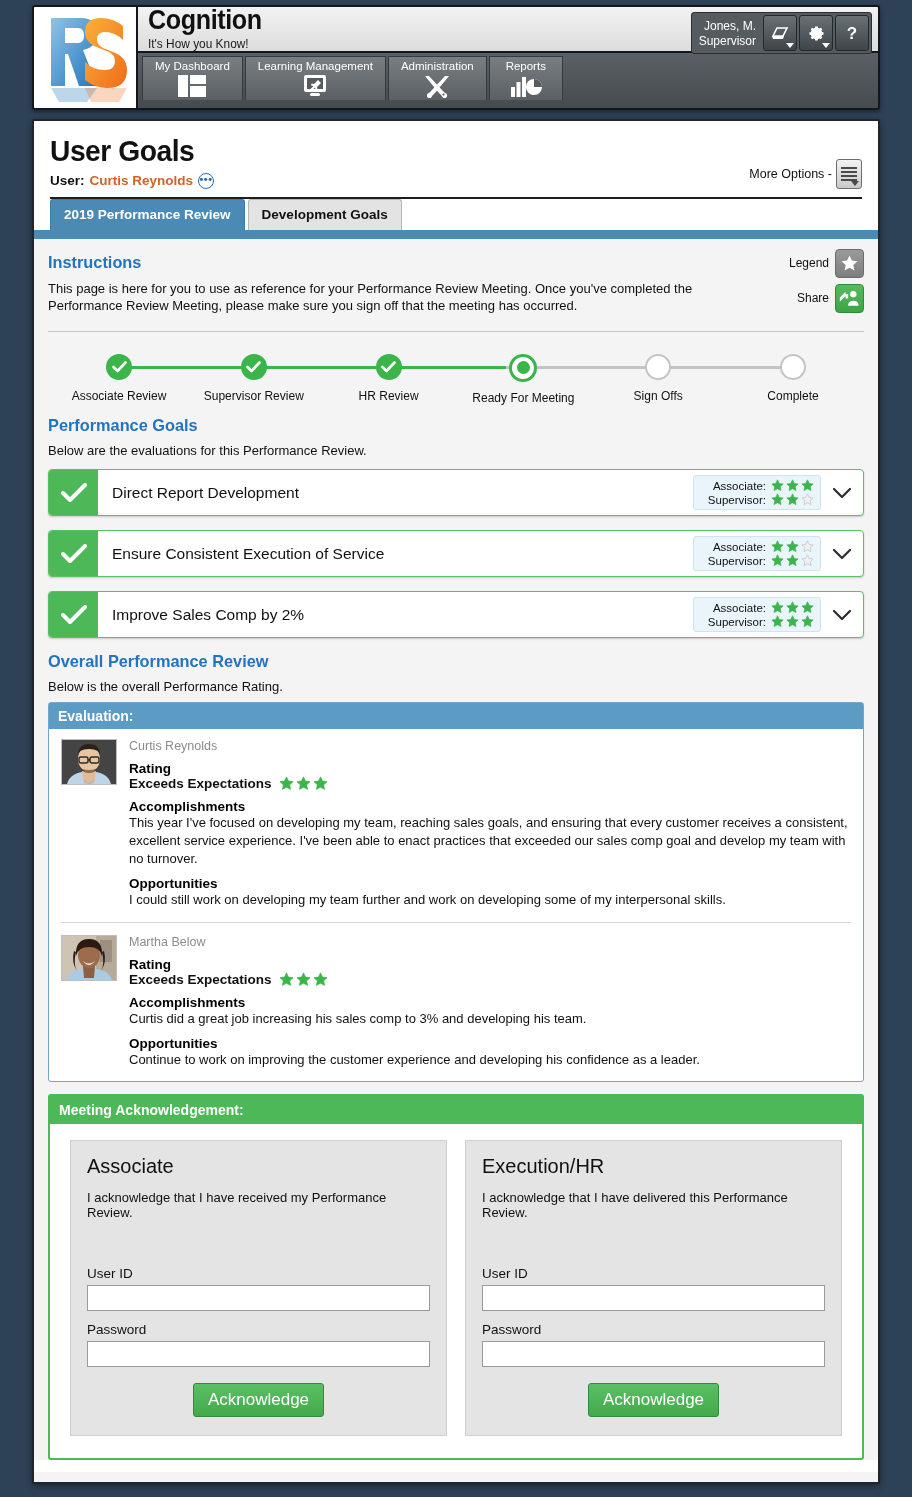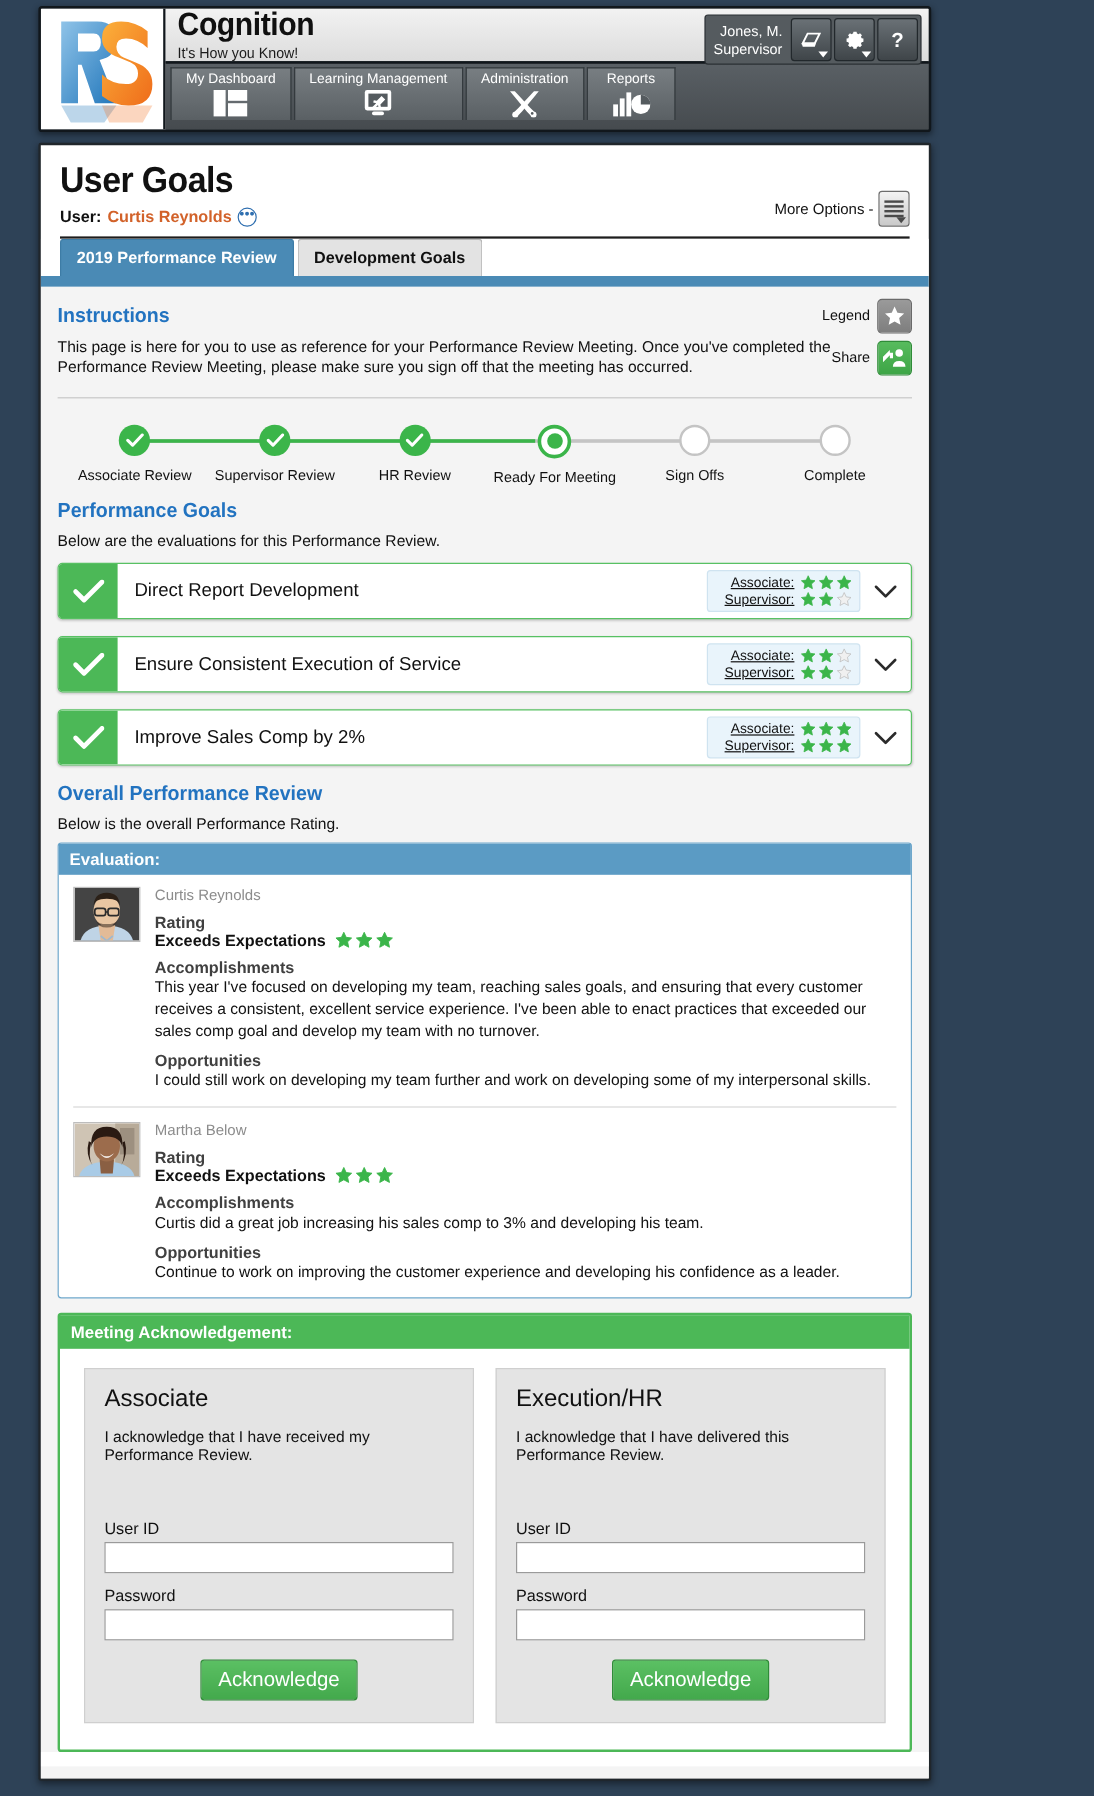--- a/index.html
+++ b/index.html
@@ -14,21 +14,21 @@
     position: fixed; inset: 0;
     background:
       radial-gradient(circle at 12% 22%, rgba(255,255,255,.035) 0 42px, transparent 43px),
       radial-gradient(circle at 78% 68%, rgba(255,255,255,.03) 0 60px, transparent 61px),
       radial-gradient(circle at 40% 88%, rgba(0,0,0,.10) 0 70px, transparent 71px);
     pointer-events: none;
   }
 
   
   .app {
-    position: absolute; left: 32px; top: 5px; width: 744px;
+    position: absolute; left: 32px; top: 5px; width: 848px;
   }
   .topbar {
     display: flex; align-items: stretch;
     background: #2f3438;
     border: 2px solid #11171c;
     border-radius: 3px;
     box-shadow: 0 2px 5px rgba(0,0,0,.45);
     height: 105px;
     overflow: hidden;
   }
@@ -204,34 +204,34 @@
     width: 49px; flex: none; background: #4cb857;
     display: flex; align-items: center; justify-content: center;
   }
   .goal-title { flex: 1; display: flex; align-items: center; padding-left: 14px; font-size: 15.5px; color: #111; }
   .goal-rating {
     background: #e9f4fb; border: 1px solid #cfe3f0; border-radius: 3px;
     padding: 3px 6px; margin: 5px 0; display: flex; flex-direction: column; gap: 1px;
     align-self: center;
   }
   .rate-line { display: flex; align-items: center; gap: 5px; font-size: 11.5px; color: #111; }
-  .rate-line .lbl { width: 66px; text-align: right; text-decoration: underline; }
+  .rate-line .lbl { width: 66px; text-align: right; }
   .stars { display: flex; gap: 2px; }
   .chev { width: 42px; display: flex; align-items: center; justify-content: center; }
 
   
   .panel { border: 1.5px solid #6fa8cc; border-radius: 3px; background: #fff; margin-top: 6px; }
   .panel-head { background: #5b9bc4; color: #fff; font-size: 14px; font-weight: bold; padding: 5px 9px; }
   .panel-body { padding: 10px 12px 12px 12px; }
   .eval { display: flex; gap: 12px; }
   .avatar { width: 56px; height: 46px; flex: none; border: 1px solid #bdbdbd; overflow: hidden; }
   .avatar svg { display: block; }
   .eval-main { flex: 1; min-width: 0; }
   .eval-name { font-size: 12.5px; color: #8c8c8c; }
-  .lbl-b { font-size: 13.5px; font-weight: bold; color: #404040; margin-top: 8px; }
+  .lbl-b { font-size: 13.5px; font-weight: bold; color: #000000; margin-top: 8px; }
   .rating-line { display: flex; align-items: flex-end; gap: 7px; font-size: 13.5px; font-weight: bold; color: #111; }
   .txt { font-size: 13px; color: #111; line-height: 1.38; }
   .eval-div { height: 1px; background: #d8d8d8; margin: 14px 0 12px 0; }
 
   
   .ack-panel { border: 2px solid #4cb857; border-radius: 3px; background: #fff; margin-top: 12px; }
   .ack-head { background: #4cb857; color: #fff; font-size: 14px; font-weight: bold; padding: 6px 9px; }
   .ack-body { display: flex; gap: 18px; padding: 16px 20px 22px 20px; }
   .ack-col { flex: 1; background: #e4e4e4; border: 1px solid #cfcfcf; padding: 14px 16px 18px 16px; }
   .ack-title { font-size: 20px; color: #111; }

